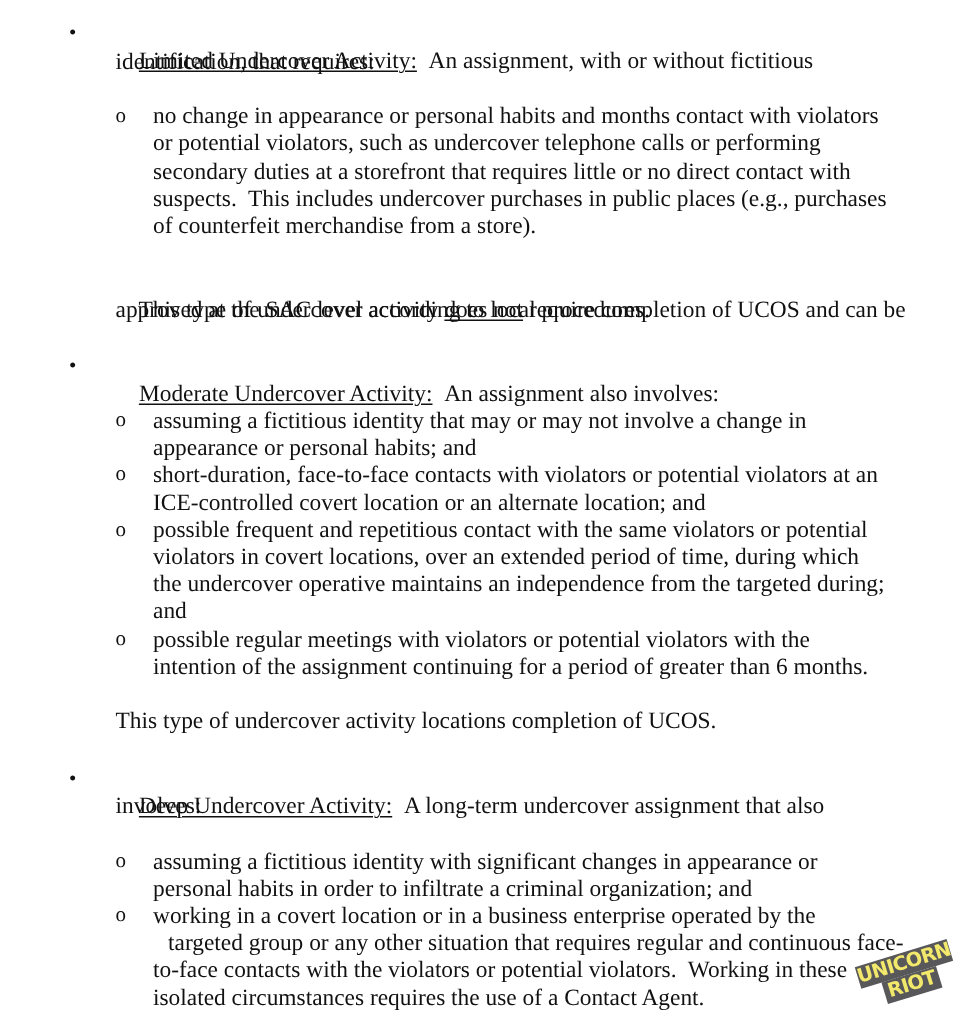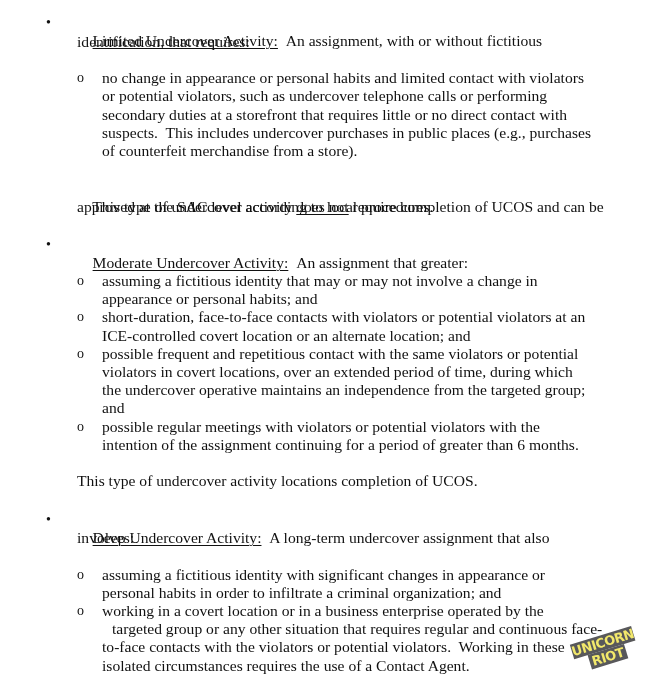--- a/index.html
+++ b/index.html
@@ -29,50 +29,50 @@
 <body>
 
 <div>
   <span class="bullet" style="left:46px;top:14px">•</span>
   <div class="line" style="left: 77px; top: 14px; white-space: pre;">
     <span class="u" style="white-space: pre;">Limited Undercover Activity:</span>&nbsp;&nbsp;<span style="white-space: pre; margin-top: 48px;">An assignment, with or without fictitious</span>
   </div>
   <div class="line" style="left: 77px; top: 33px; white-space: pre;">identification, that requires:</div>
 
   <span class="circ" style="left:77px;top:69px">o</span>
-  <div class="line" style="left: 102px; top: 69px; white-space: pre;">no change in appearance or personal habits and limited contact with violators</div>
+  <div class="line" style="left: 102px; top: 69px; white-space: pre;">no change in appearance or personal habits and months contact with violators</div>
   <div class="line" style="left: 102px; top: 87px; white-space: pre;">or potential violators, such as undercover telephone calls or performing</div>
   <div class="line" style="left: 102px; top: 106px; white-space: pre;">secondary duties at a storefront that requires little or no direct contact with</div>
   <div class="line" style="left: 102px; top: 124px; white-space: pre;">suspects.  This includes undercover purchases in public places (e.g., purchases</div>
   <div class="line" style="left: 102px; top: 142px; white-space: pre;">of counterfeit merchandise from a store).</div>
 
   <div class="line" style="left: 77px; top: 180px; white-space: pre;">
     <span style="white-space: pre;">This type of undercover activity </span><span class="u" style="white-space: pre;">does not</span><span style="white-space: pre;"> require completion of UCOS and can be</span>
   </div>
   <div class="line" style="left: 77px; top: 198px; white-space: pre; text-align: center;">approved at the SAC level according to local procedures.</div>
 </div>
 
 <div>
   <span class="bullet" style="left:46px;top:236px">•</span>
   <div class="line" style="left: 77px; top: 236px; white-space: pre;">
-    <span class="u" style="white-space: pre;">Moderate Undercover Activity:</span>&nbsp;&nbsp;<span style="white-space: pre;">An assignment that greater:</span>
+    <span class="u" style="white-space: pre;">Moderate Undercover Activity:</span>&nbsp;&nbsp;<span style="white-space: pre;">An assignment also involves:</span>
   </div>
 
   <span class="circ" style="left:77px;top:272px">o</span>
   <div class="line" style="left: 102px; top: 272px; white-space: pre;">assuming a fictitious identity that may or may not involve a change in</div>
   <div class="line" style="left: 102px; top: 290px; white-space: pre;">appearance or personal habits; and</div>
 
   <span class="circ" style="left:77px;top:308px">o</span>
   <div class="line" style="left: 102px; top: 308px; white-space: pre;">short-duration, face-to-face contacts with violators or potential violators at an</div>
   <div class="line" style="left: 102px; top: 327px; white-space: pre;">ICE-controlled covert location or an alternate location; and</div>
 
   <span class="circ" style="left:77px;top:345px">o</span>
   <div class="line" style="left: 102px; top: 345px; white-space: pre;">possible frequent and repetitious contact with the same violators or potential</div>
   <div class="line" style="left: 102px; top: 363px; white-space: pre;">violators in covert locations, over an extended period of time, during which</div>
-  <div class="line" style="left: 102px; top: 381px; white-space: pre;">the undercover operative maintains an independence from the targeted group;</div>
+  <div class="line" style="left: 102px; top: 381px; white-space: pre;">the undercover operative maintains an independence from the targeted during;</div>
   <div class="line" style="left: 102px; top: 399px; white-space: pre;">and</div>
 
   <span class="circ" style="left:77px;top:418px">o</span>
   <div class="line" style="left: 102px; top: 418px; white-space: pre;">possible regular meetings with violators or potential violators with the</div>
   <div class="line" style="left: 102px; top: 436px; white-space: pre;">intention of the assignment continuing for a period of greater than 6 months.</div>
 
   <div class="line" style="left: 77px; top: 472px; white-space: pre;">This type of undercover activity locations completion of UCOS.</div>
 </div>
 
 <div>

